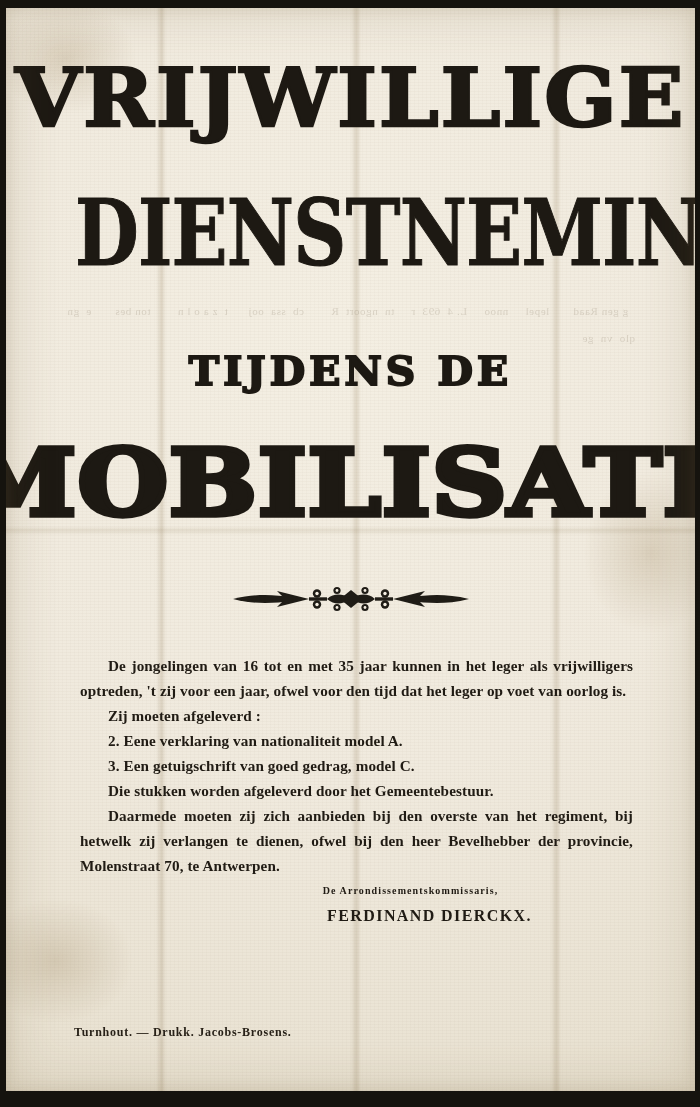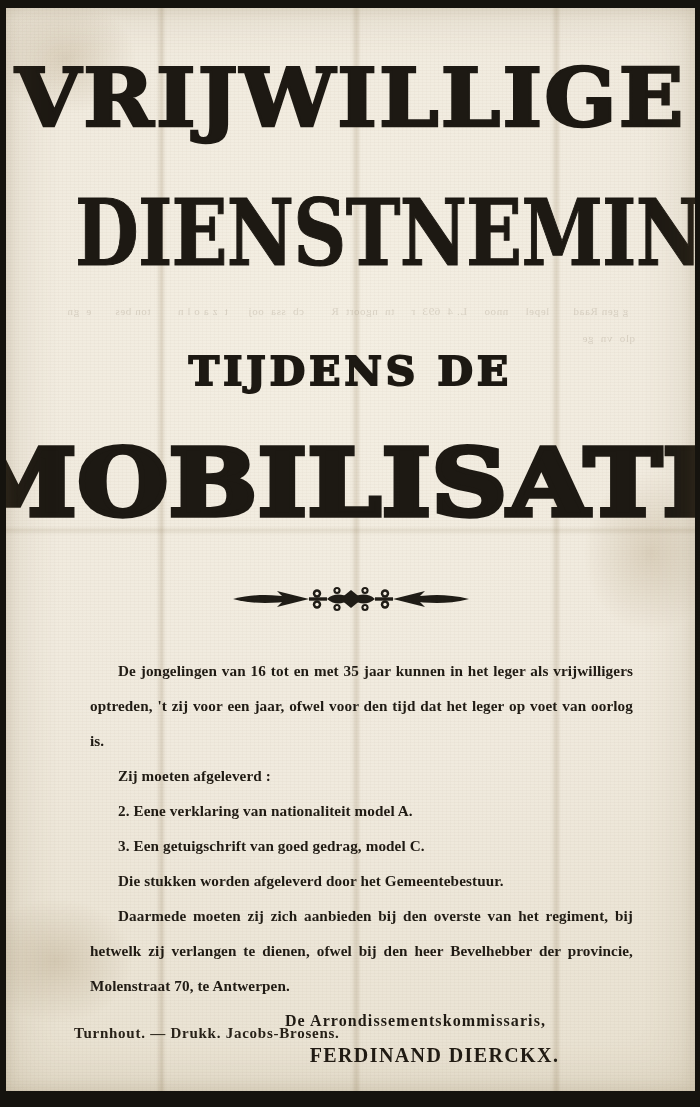--- a/index.html
+++ b/index.html
@@ -94,41 +94,41 @@
     transform:scaleX(1.13);
     -webkit-text-stroke:5.4px #211d17;
     color:#211d17;
   }
 
   
   #ornament{position:absolute;left:0;right:0;top:576px;display:flex;justify-content:center;}
 
   
   #body{
-    position:absolute;left:84px;right:62px;top:645px;
+    position:absolute;left:74px;right:62px;top:645px;
     font-family:"Liberation Serif", serif;
     font-weight:700;
-    font-size:15.2px;line-height:35px;
+    font-size:15.2px;line-height:25px;
     color:#241f18;
     letter-spacing:.1px;
   }
   #body p{margin:0;}
   .just{text-align:justify;text-align-last:left;}
   .ind{text-indent:28px;}
   .item{padding-left:28px;}
 
   .sig-date{text-align:center;margin-top:9px;letter-spacing:.4px;}
-  .sig-title{text-align:center;margin-top:11px;padding-left:108px;letter-spacing:1.1px;font-size:16px;}
-  .sig-name{text-align:center;margin-top:11px;padding-left:146px;letter-spacing:1.4px;font-size:20px;}
+  .sig-title{text-align:center;margin-top:11px;padding-left:108px;letter-spacing:1.1px;font-size:10px;}
+  .sig-name{text-align:center;margin-top:11px;padding-left:146px;letter-spacing:1.4px;font-size:16px;}
 
   
   #imprint{
     position:absolute;left:68px;top:1017px;
     font-family:"Liberation Serif", serif;
-    font-size:15px;font-weight:700;letter-spacing:.75px;color:#2b251c;
+    font-size:12px;font-weight:700;letter-spacing:.75px;color:#2b251c;
   }
 
   
   #ink{filter:contrast(1.04);}
   #vignette{position:absolute;inset:0;pointer-events:none;
     box-shadow:inset 0 0 52px rgba(120,98,62,.20), inset 0 0 14px rgba(120,98,62,.14);}
   
   .edge{position:absolute;background:#15130e;pointer-events:none;}
 </style>
 </head>

